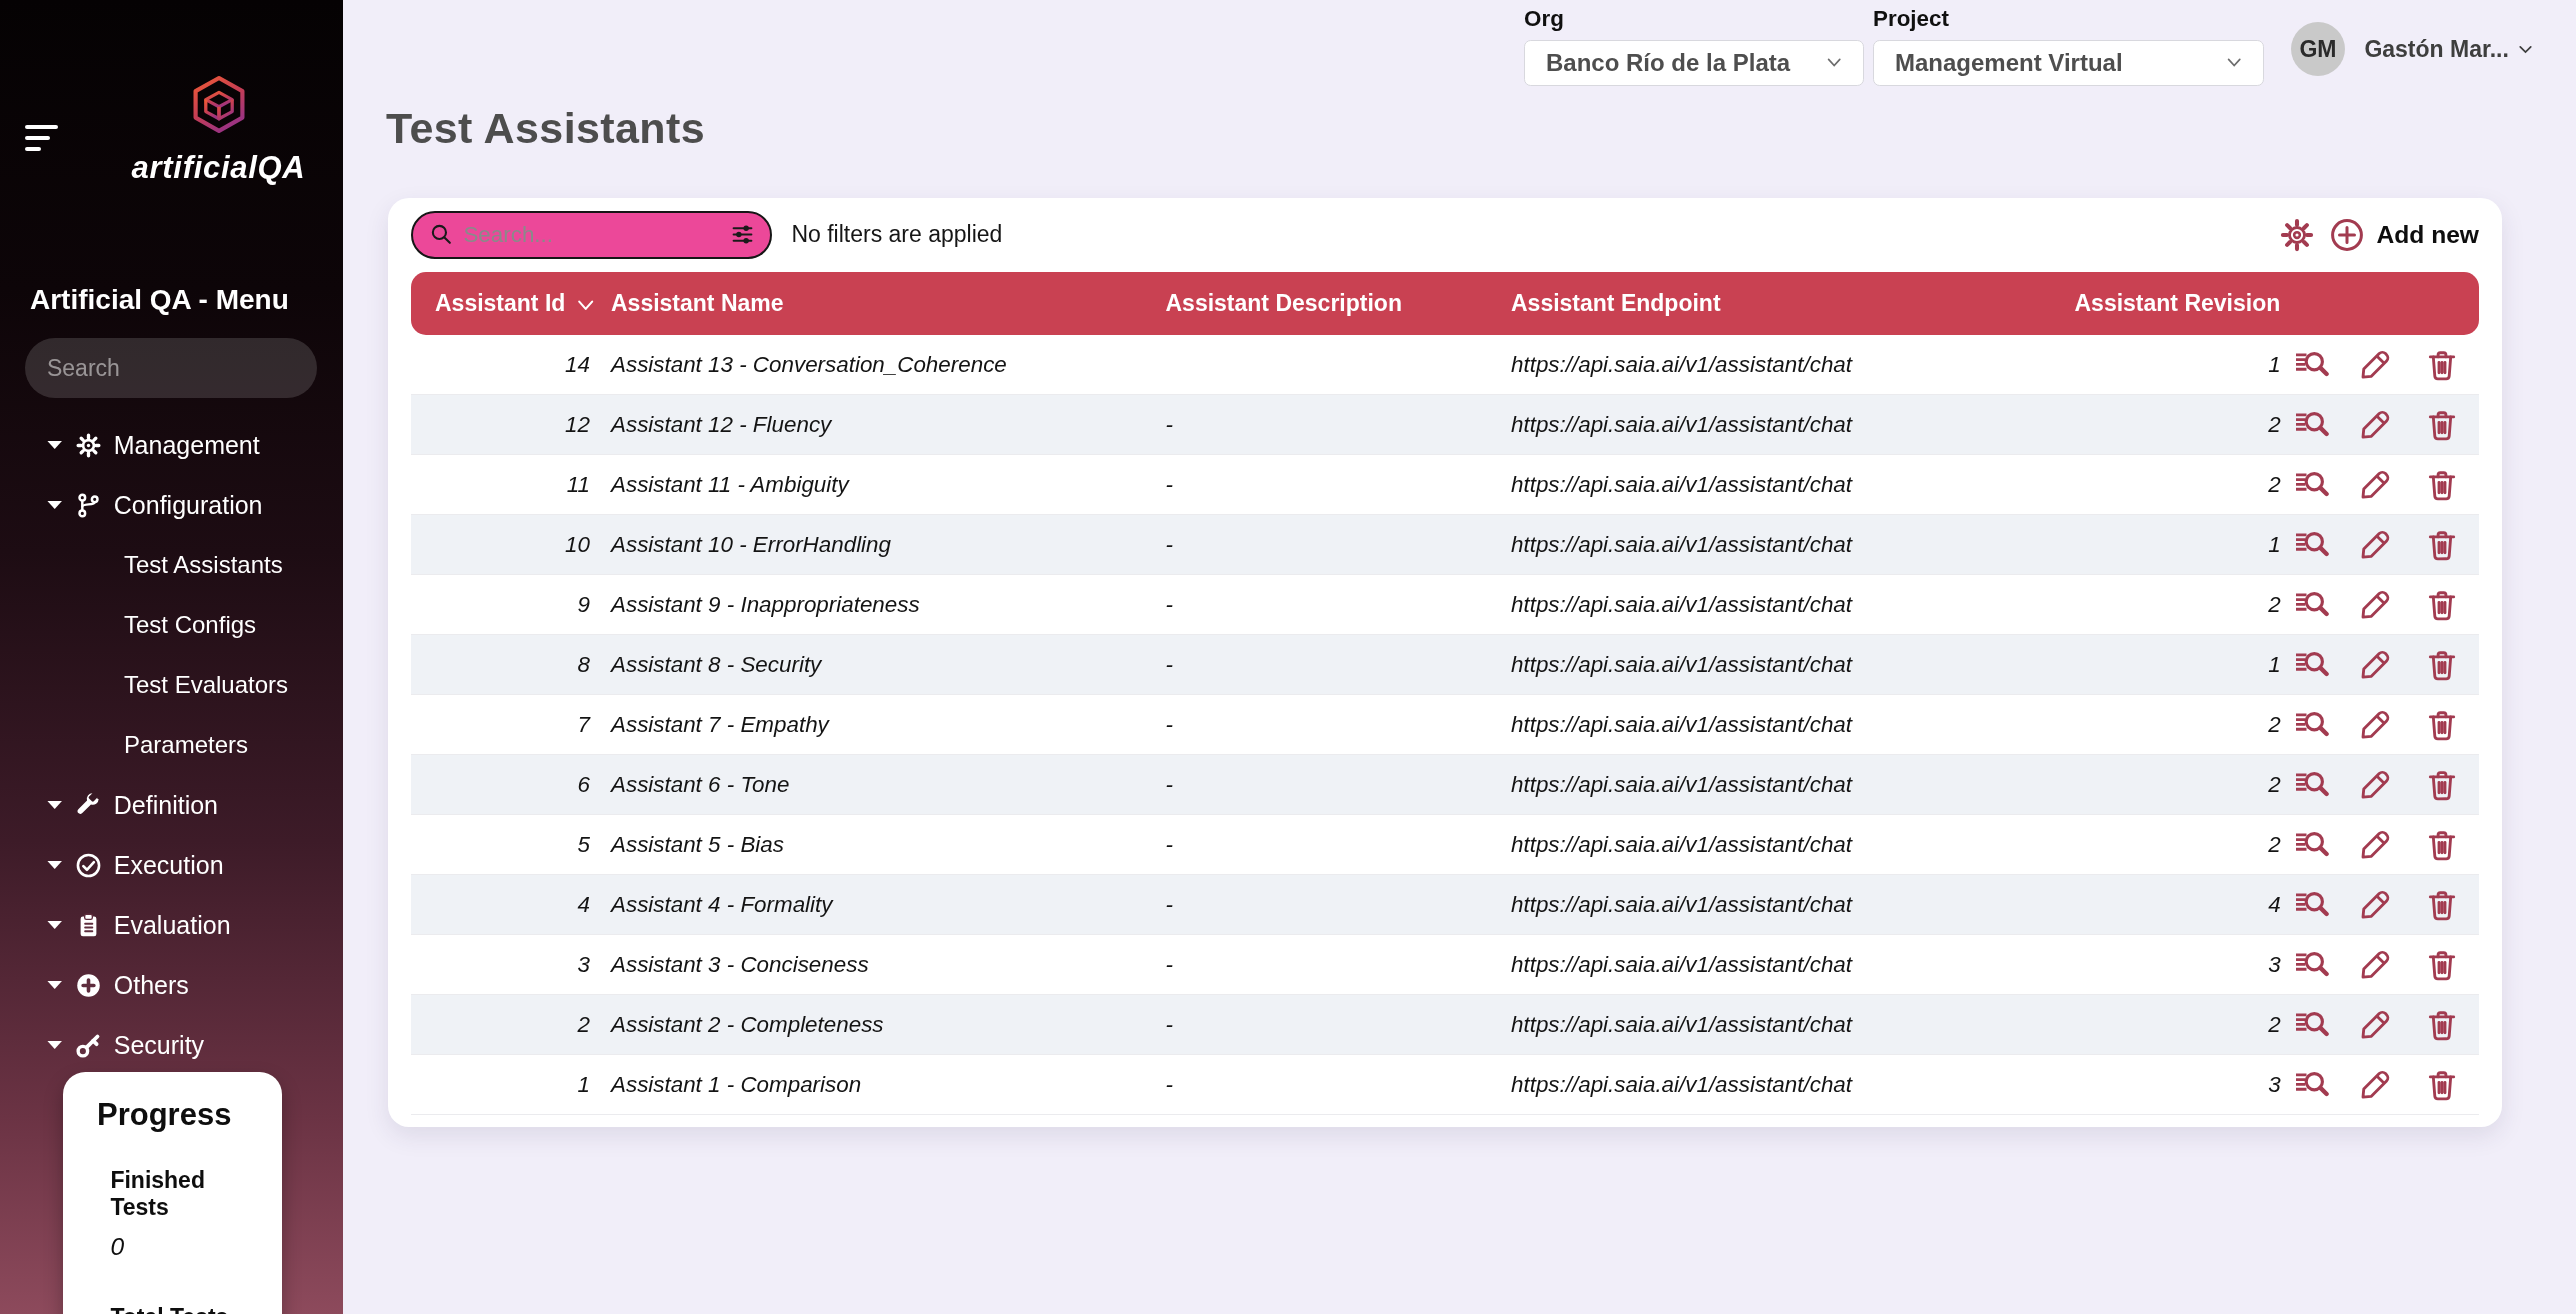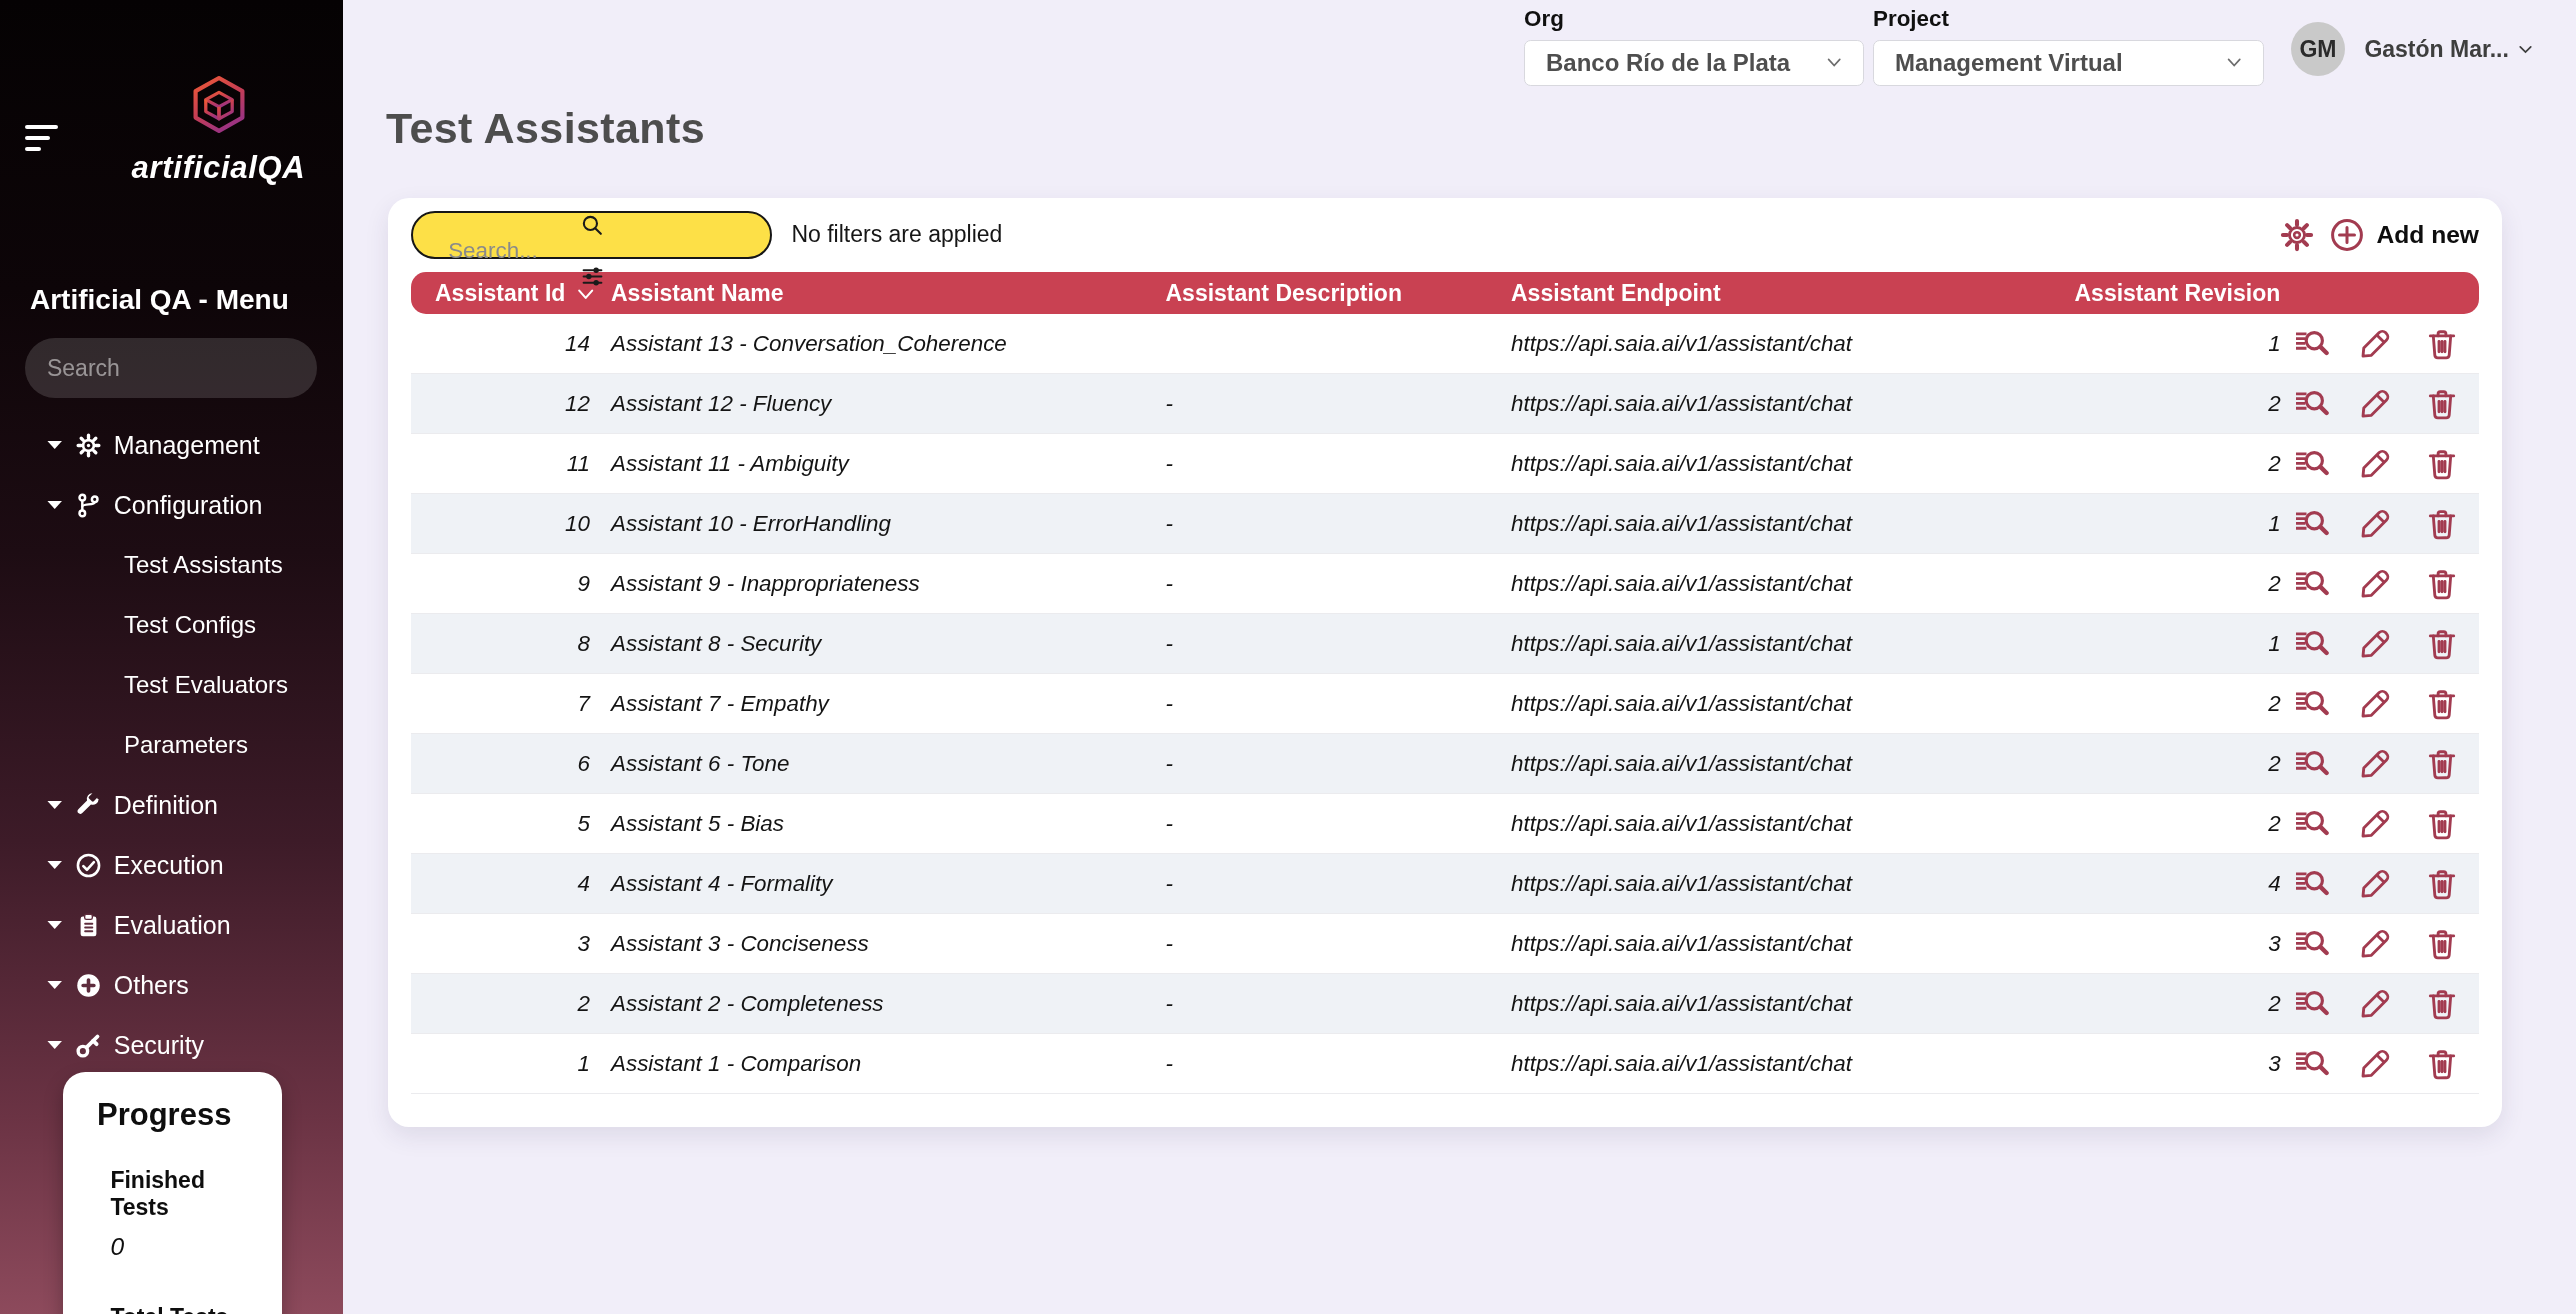--- a/index.html
+++ b/index.html
@@ -73,36 +73,36 @@
 
   .page-title { position:absolute; left:43px; top:104px; font-size:43px; font-weight:700;
     color:#4D4D4D; letter-spacing:0.4px; }
 
   .card { position:absolute; left:45px; top:198px; width:2114px; height:929px;
     background:#fff; border-radius:21px; box-shadow:0 9px 25px rgba(50,40,80,.10);
     padding:12px 23px 0; }
 
   .toolbar { display:flex; align-items:center; height:49px; }
   .search-pill { width:361px; height:48px; border:2.2px solid #161616; border-radius:25px;
-    display:flex; align-items:center; padding:0 15px 0 16.4px; background:#fde047;flex-direction:column; }
+    display:flex; align-items:center; padding:0 15px 0 16.4px; background:#ec4899; }
   .search-pill .sic { width:25px; height:25px; flex:none; }
   .search-pill input { flex:1; min-width:0; margin:0 9px; border:none; outline:none;
     font-size:22.4px; color:#222; font-family:inherit; background:transparent; }
   .search-pill input::placeholder { color:#8a8a8a; }
   .filter-status { margin-left:19.4px; font-size:23px; color:#161616; }
   .toolbar-right { margin-left:auto; display:flex; align-items:center; }
   .tool-ic { width:36px; height:36px; cursor:pointer; }
   .tool-ic.gear { margin-right:13.4px; }
   .tool-ic.plus { margin-right:12px; }
   .add-new-label { font-size:24.6px; font-weight:700; color:#0e0e0e; cursor:pointer; }
 
   table { width:100%; border-collapse:separate; border-spacing:0; margin-top:13.4px; table-layout:fixed; }
   col.c1{width:194px;} col.c2{width:556px;} col.c3{width:347px;} col.c4{width:559px;} col.c5{width:412px;}
   thead th { background:#C94152; color:#fff; font-size:23px; font-weight:700;
-    height:42px; text-align:left; white-space:nowrap; }
+    height:63px; text-align:left; white-space:nowrap; }
   th.h-id   { padding-left:24px; border-radius:15px 0 0 15px; }
   th.h-name { padding-left:6px; }
   th.h-desc { padding-left:4.5px; }
   th.h-end  { padding-left:3px; }
   th.h-rev  { padding-left:7.5px; border-radius:0 15px 15px 0; }
   th .sort-chev { width:19.4px; height:13.4px; vertical-align:middle; margin-left:10.4px; }
 
   tbody td { height:60px; font-size:22.4px; font-style:italic; color:#141414;
     border-bottom:0.7px solid #ebebee; overflow:hidden; white-space:nowrap; }
   tbody tr:nth-child(even) td { background:#EFF2F6; }

